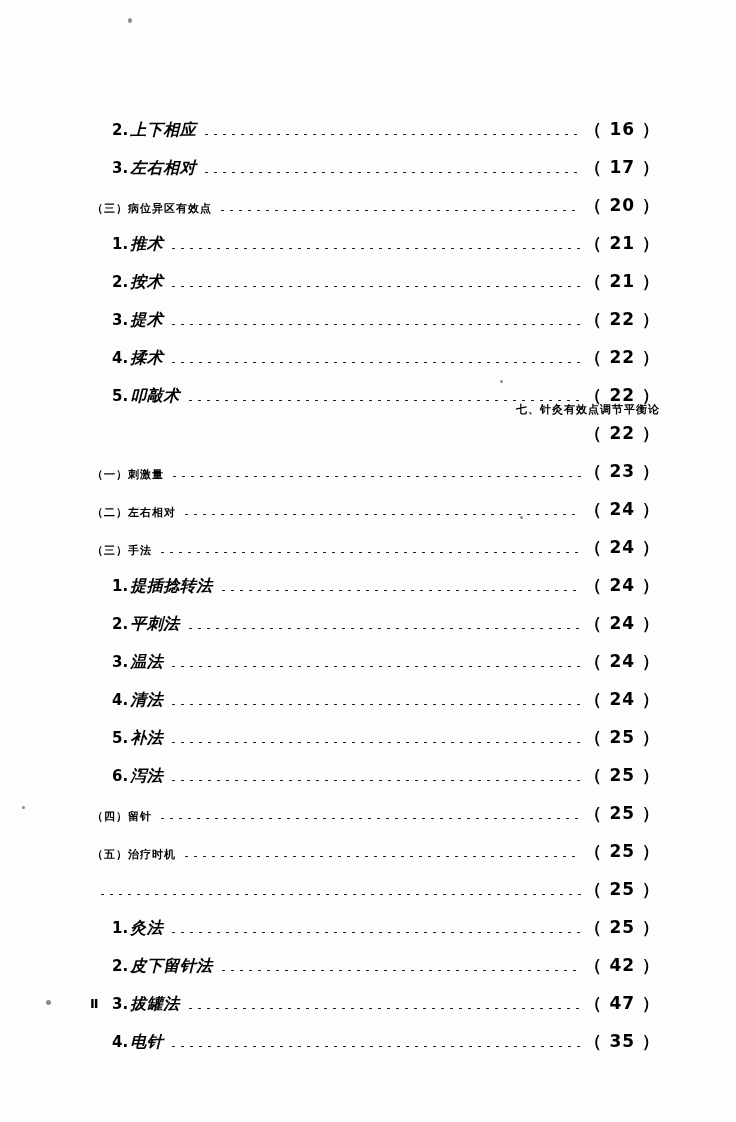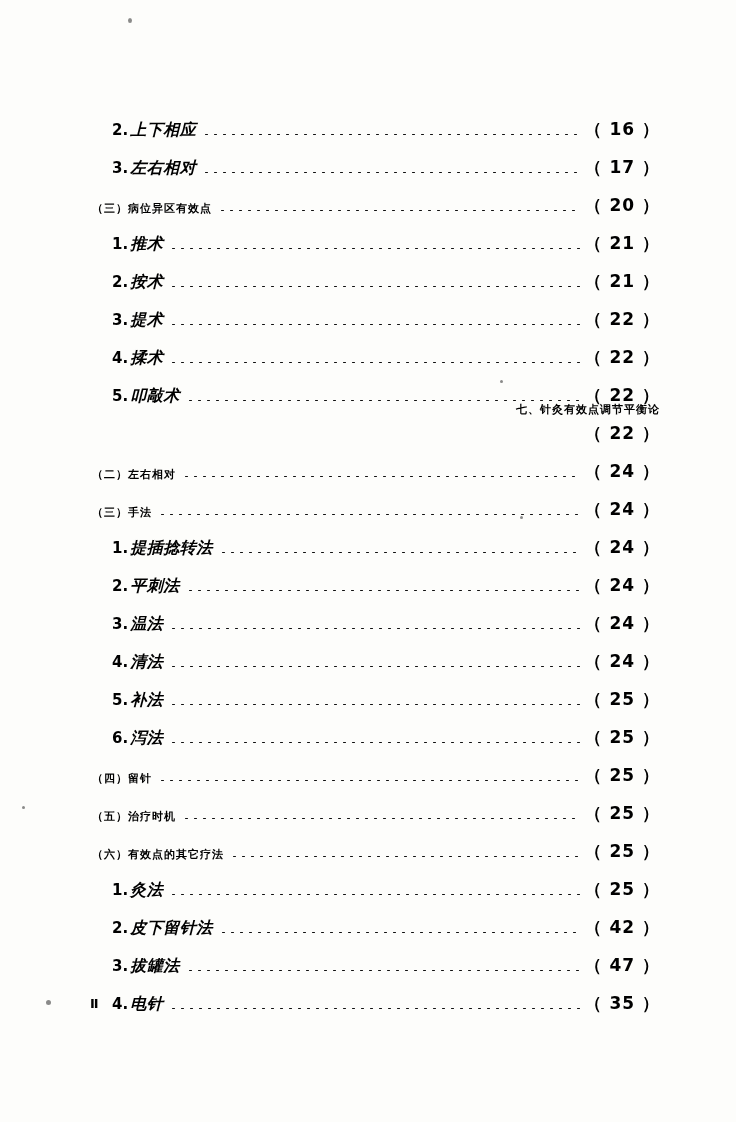--- a/index.html
+++ b/index.html
@@ -156,20 +156,25 @@
       <span class="item-label">叩敲术</span>
       <span class="leader"></span>
       <span class="page-no">（ 22 ）</span>
     </div>
     <div class="toc-row lvl-0">
       <span class="item-label">七、针灸有效点调节平衡论</span>
       <span class="leader"></span>
       <span class="page-no">（ 22 ）</span>
     </div>
     <div class="toc-row lvl-1">
+      <span class="item-label">（一）刺激量</span>
+      <span class="leader"></span>
+      <span class="page-no">（ 23 ）</span>
+    </div>
+    <div class="toc-row lvl-1">
       <span class="item-label">（二）左右相对</span>
       <span class="leader"></span>
       <span class="page-no">（ 24 ）</span>
     </div>
     <div class="toc-row lvl-1">
       <span class="item-label">（三）手法</span>
       <span class="leader"></span>
       <span class="page-no">（ 24 ）</span>
     </div>
     <div class="toc-row lvl-2">
@@ -212,21 +217,20 @@
       <span class="item-label">（四）留针</span>
       <span class="leader"></span>
       <span class="page-no">（ 25 ）</span>
     </div>
     <div class="toc-row lvl-1">
       <span class="item-label">（五）治疗时机</span>
       <span class="leader"></span>
       <span class="page-no">（ 25 ）</span>
     </div>
     <div class="toc-row lvl-1">
-      <span class="item-label">（六）有效点的其它疗法</span>
       <span class="leader"></span>
       <span class="page-no">（ 25 ）</span>
     </div>
     <div class="toc-row lvl-2">
       <span class="num-prefix">1.</span>
       <span class="item-label">灸法</span>
       <span class="leader"></span>
       <span class="page-no">（ 25 ）</span>
     </div>
     <div class="toc-row lvl-2">

